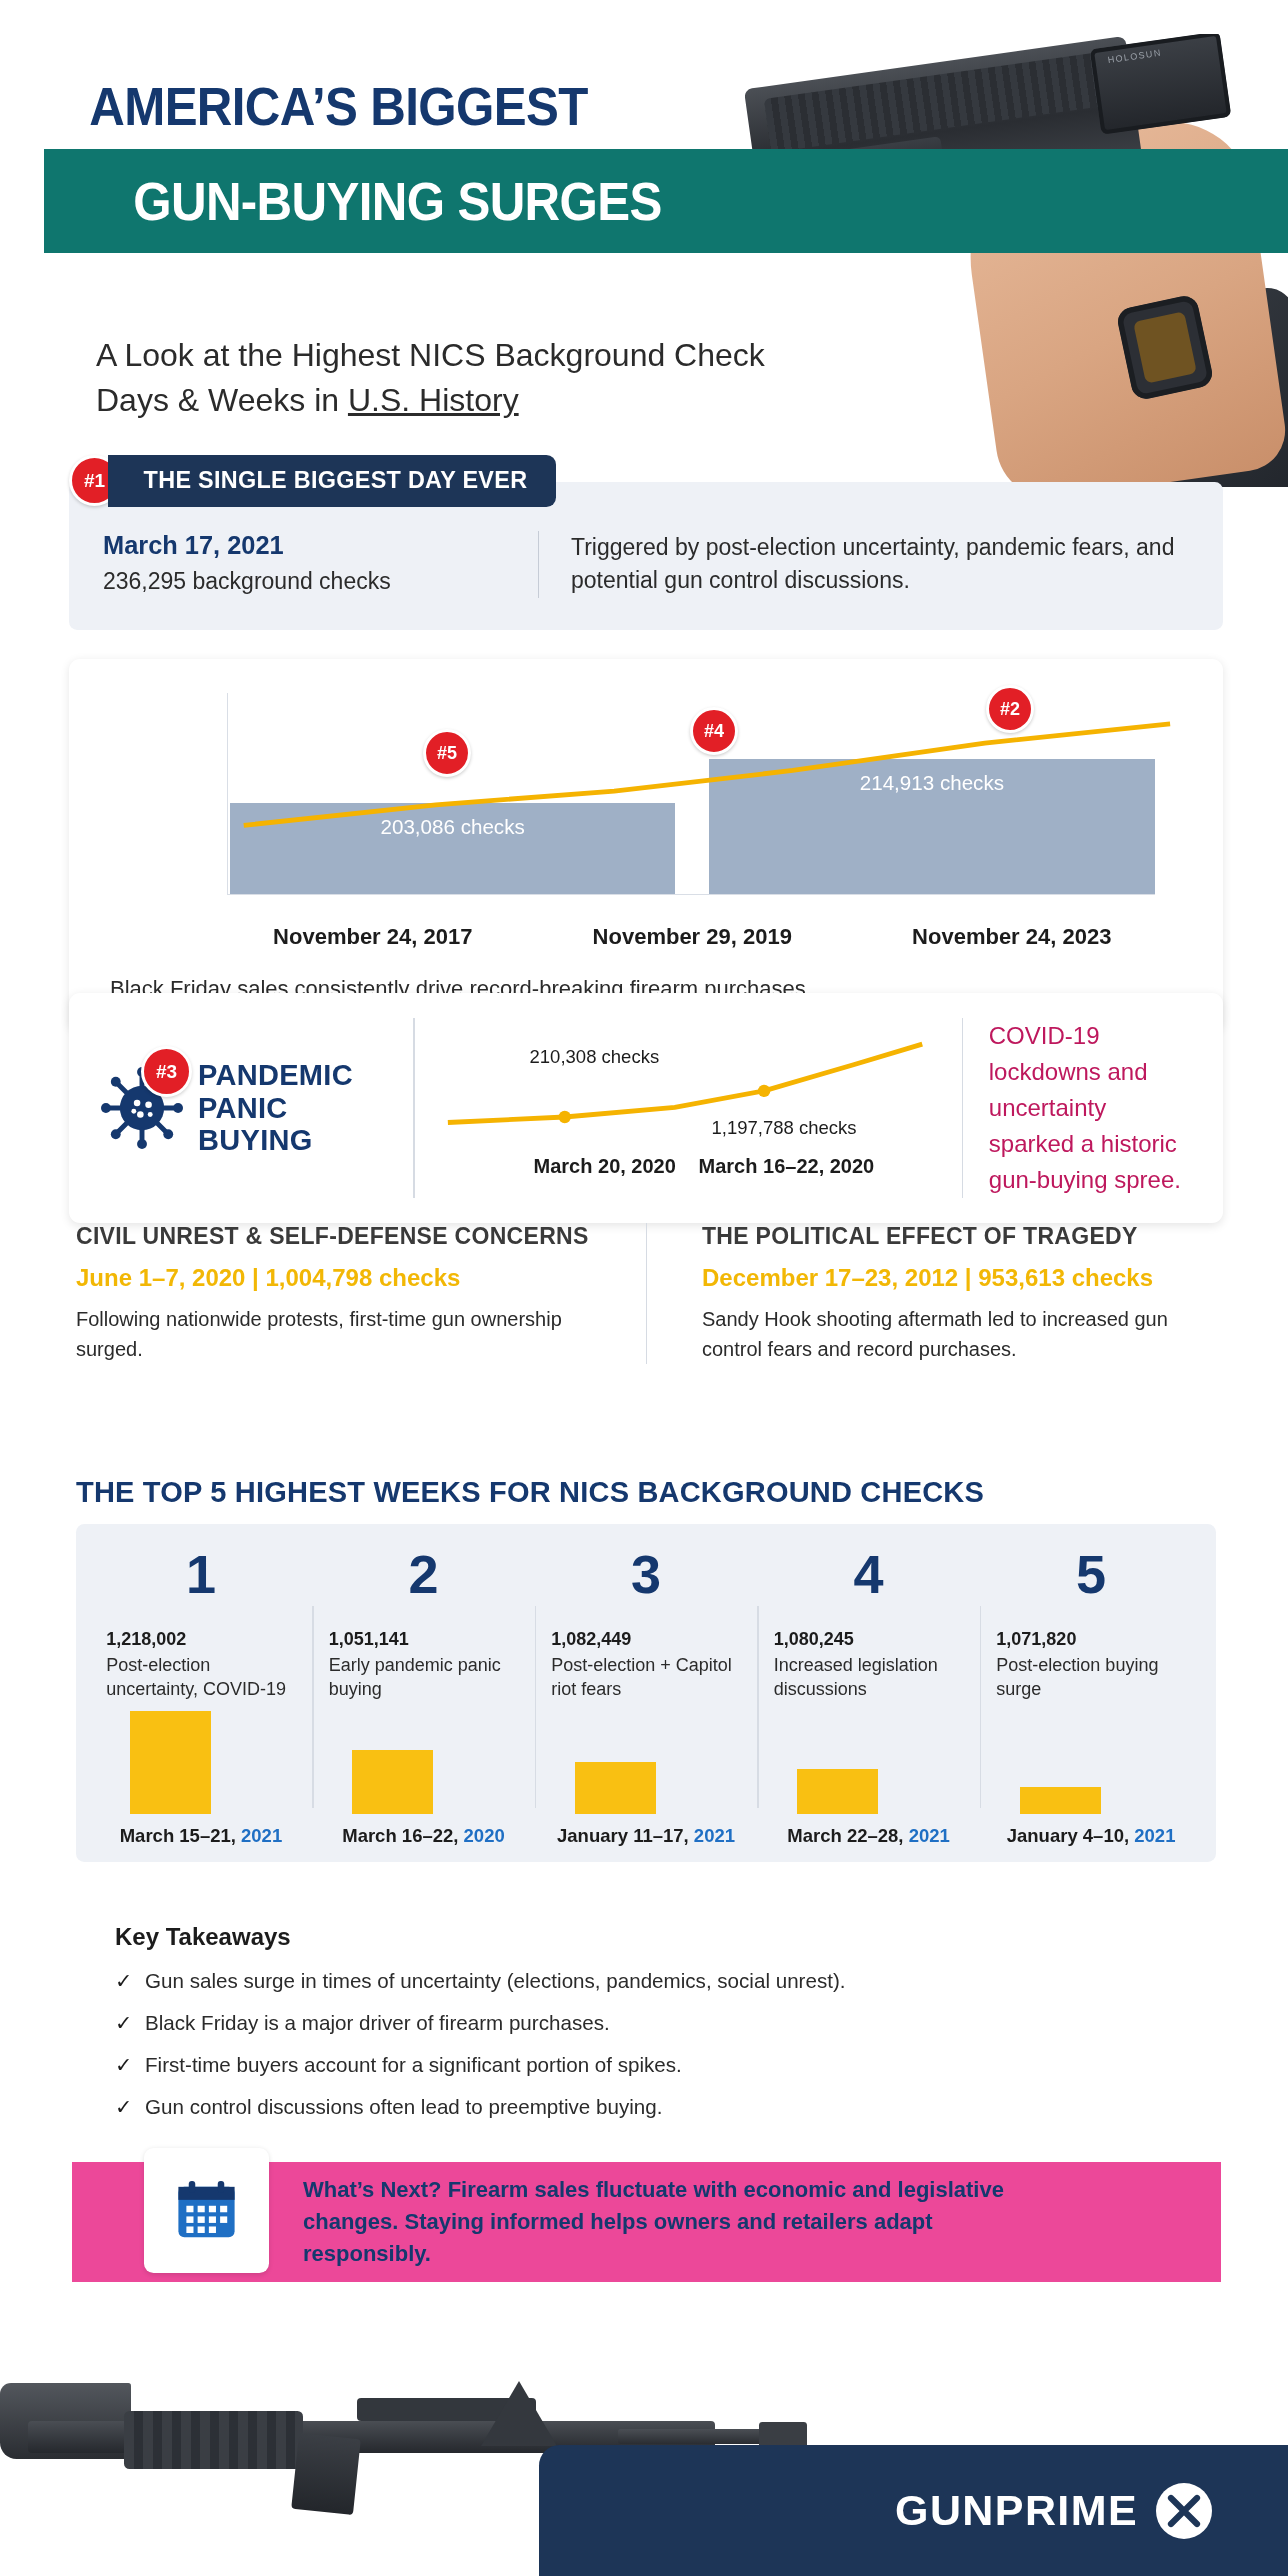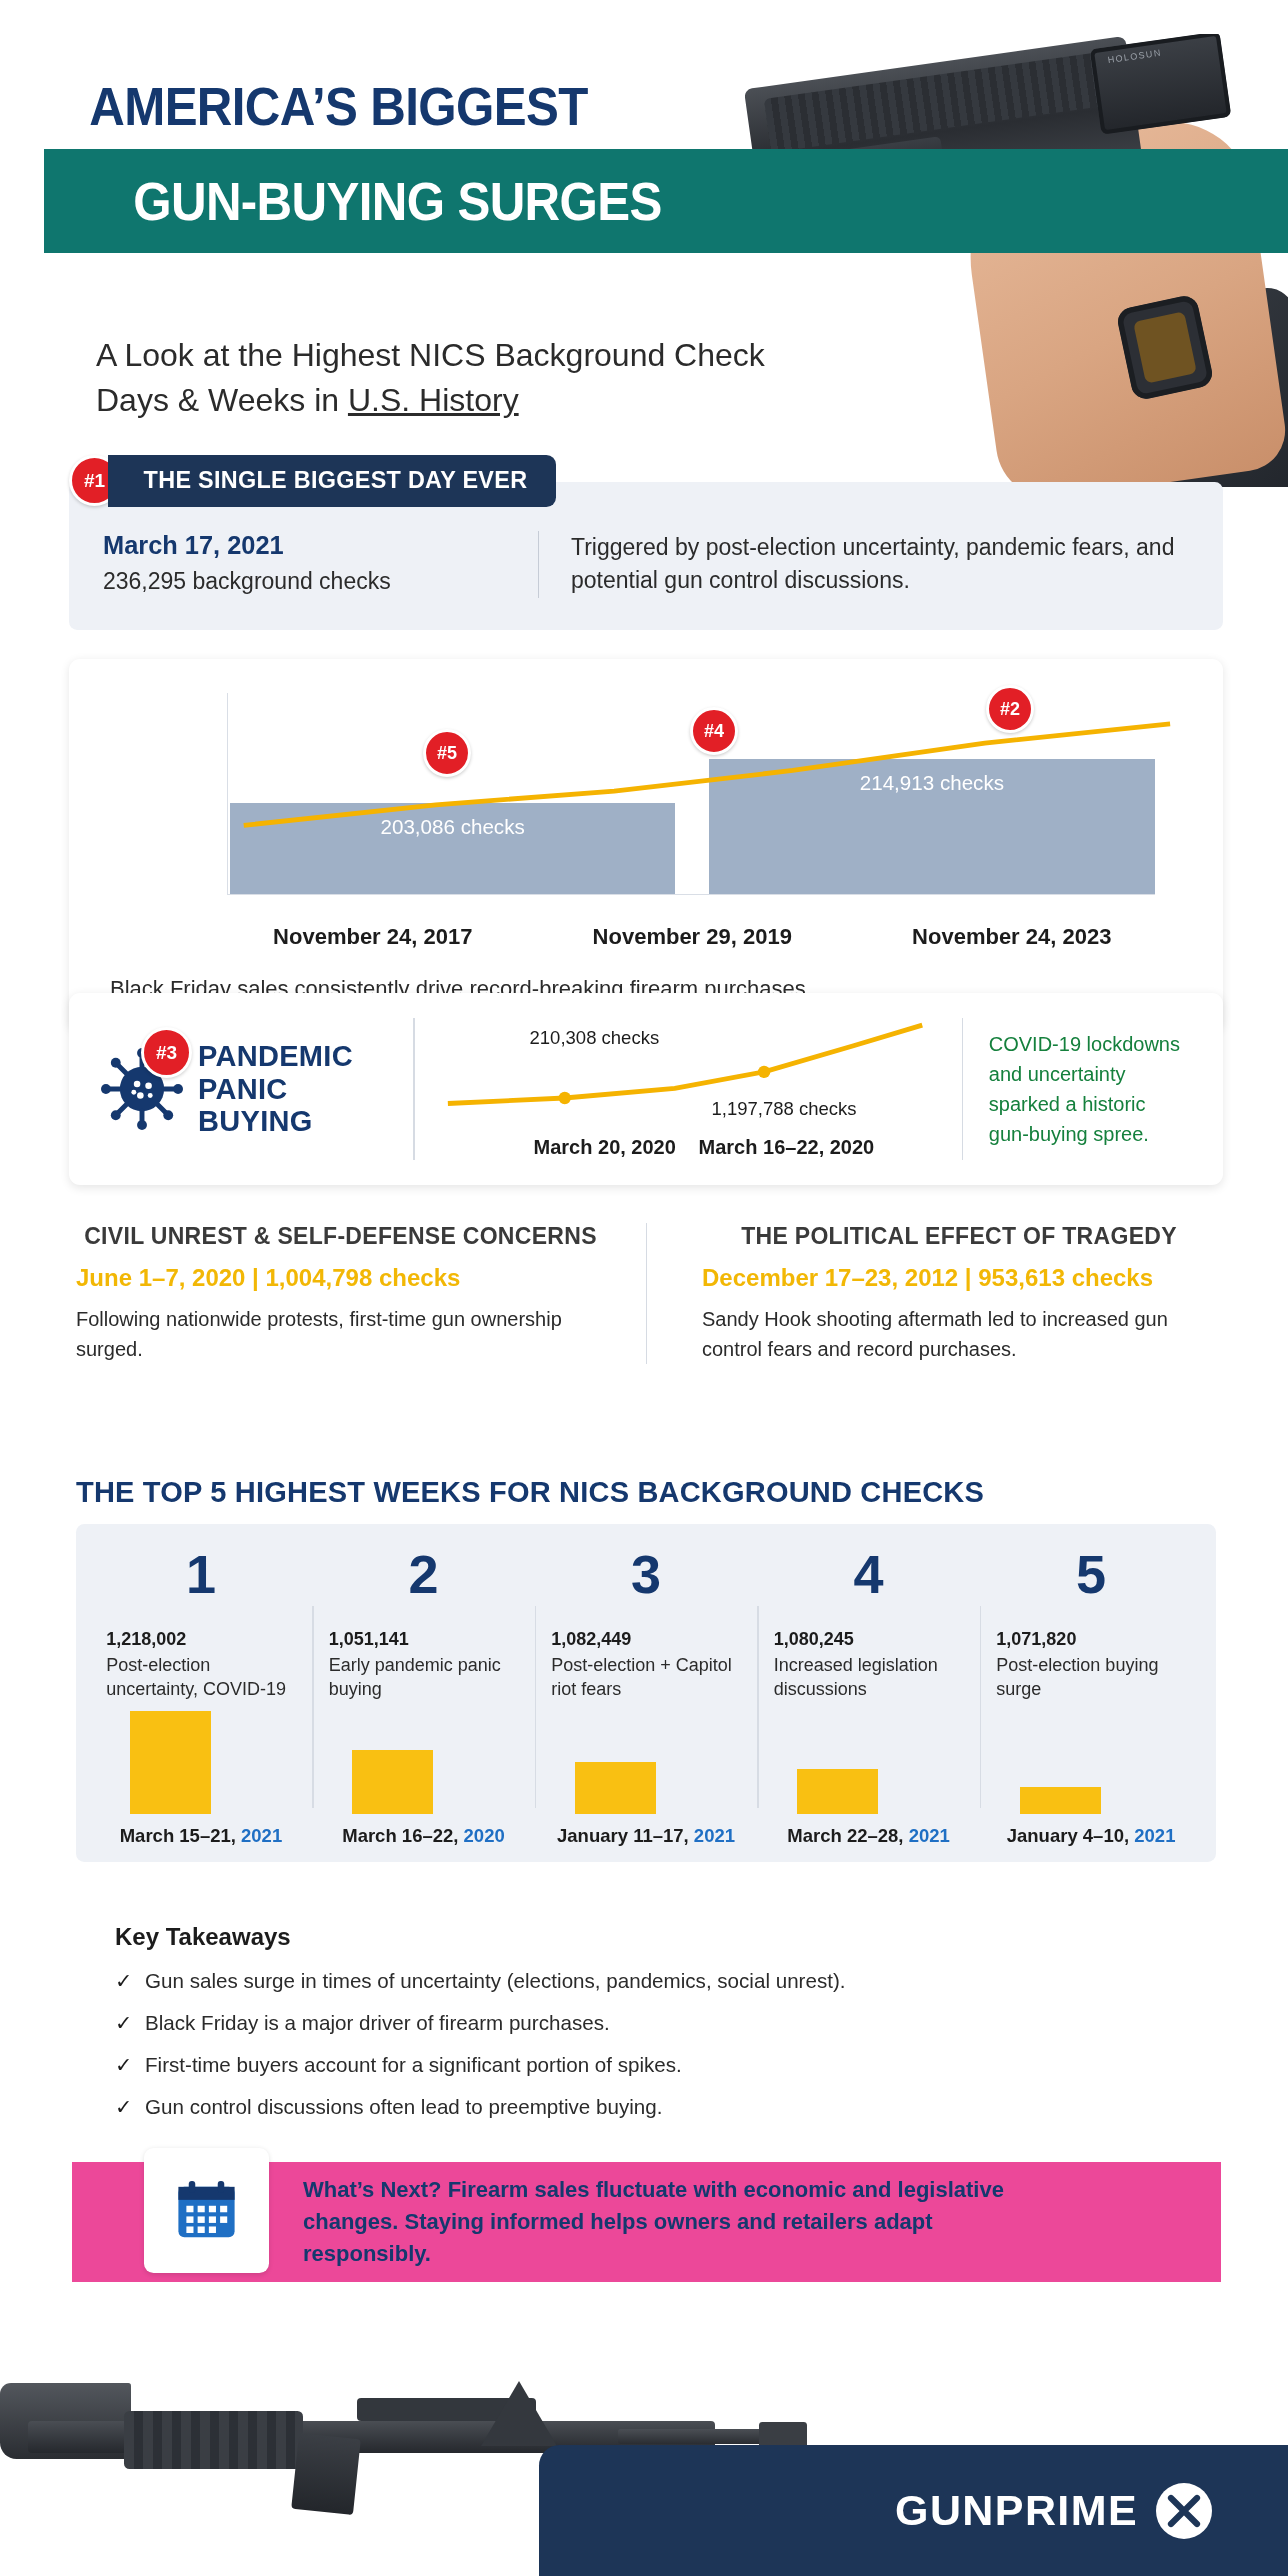--- a/index.html
+++ b/index.html
@@ -136,27 +136,27 @@
   }
   .virus-wrap { position: relative; width: 82px; height: 82px; margin-right: 15px; }
   .virus-badge { position: absolute; left: 40px; top: -20.6px; z-index: 4; }
   .pandemic-title { font-size: 29px; font-weight: bold; color: #15386e; line-height: 1.12; letter-spacing: 0.3px; }
   .sec3-div { width: 1.4px; align-self: stretch; background: #d6dbe3; margin: 0 26px; }
   .p-chart { position: relative; width: 495px; height: 137px; }
   .p-chart-lbl1 { position: absolute; left: 89px; top: 6.9px; font-size: 18.5px; color: #1c1c1c; }
   .p-chart-lbl2 { position: absolute; left: 271px; top: 77px; font-size: 18.5px; color: #1c1c1c; }
   .p-xlabel1 { position: absolute; left: 93px; top: 115px; font-size: 20px; font-weight: bold; color: #1c1c1c; }
   .p-xlabel2 { position: absolute; left: 258px; top: 115px; font-size: 20px; font-weight: bold; color: #1c1c1c; }
-  .sec3-desc { font-size: 20px; color: #15803d; line-height: 1.5; width: 227px; }
+  .sec3-desc { font-size: 24px; color: #be185d; line-height: 1.5; width: 227px; }
 
   
   .sec4 { position: absolute; left: 76px; top: 1223px; width: 1140px; display: flex; }
   .s4col { width: 50%; padding-right: 41px; }
   .s4col.right { padding-left: 55px; padding-right: 0; border-left: 1.4px solid #d6dbe3; }
-  .s4-title { font-size: 23px; font-weight: bold; color: #3a3a3a; letter-spacing: 0.3px; text-align: center; }
+  .s4-title { font-size: 23px; font-weight: bold; color: #3a3a3a; letter-spacing: 0.3px; }
   .s4-stat { font-size: 24px; font-weight: bold; color: #f2b705; margin-top: 13.7px; }
   .s4-desc { font-size: 20px; color: #2b2b2b; line-height: 1.5; margin-top: 12.4px; }
 
   
   .sec5-title {
     position: absolute; left: 76px; top: 1476px; font-size: 29px; font-weight: bold;
     color: #15386e; letter-spacing: 0.2px;
   }
   .sec5 {
     position: absolute; left: 76px; top: 1524px; width: 1140px; background: #eef1f6;

